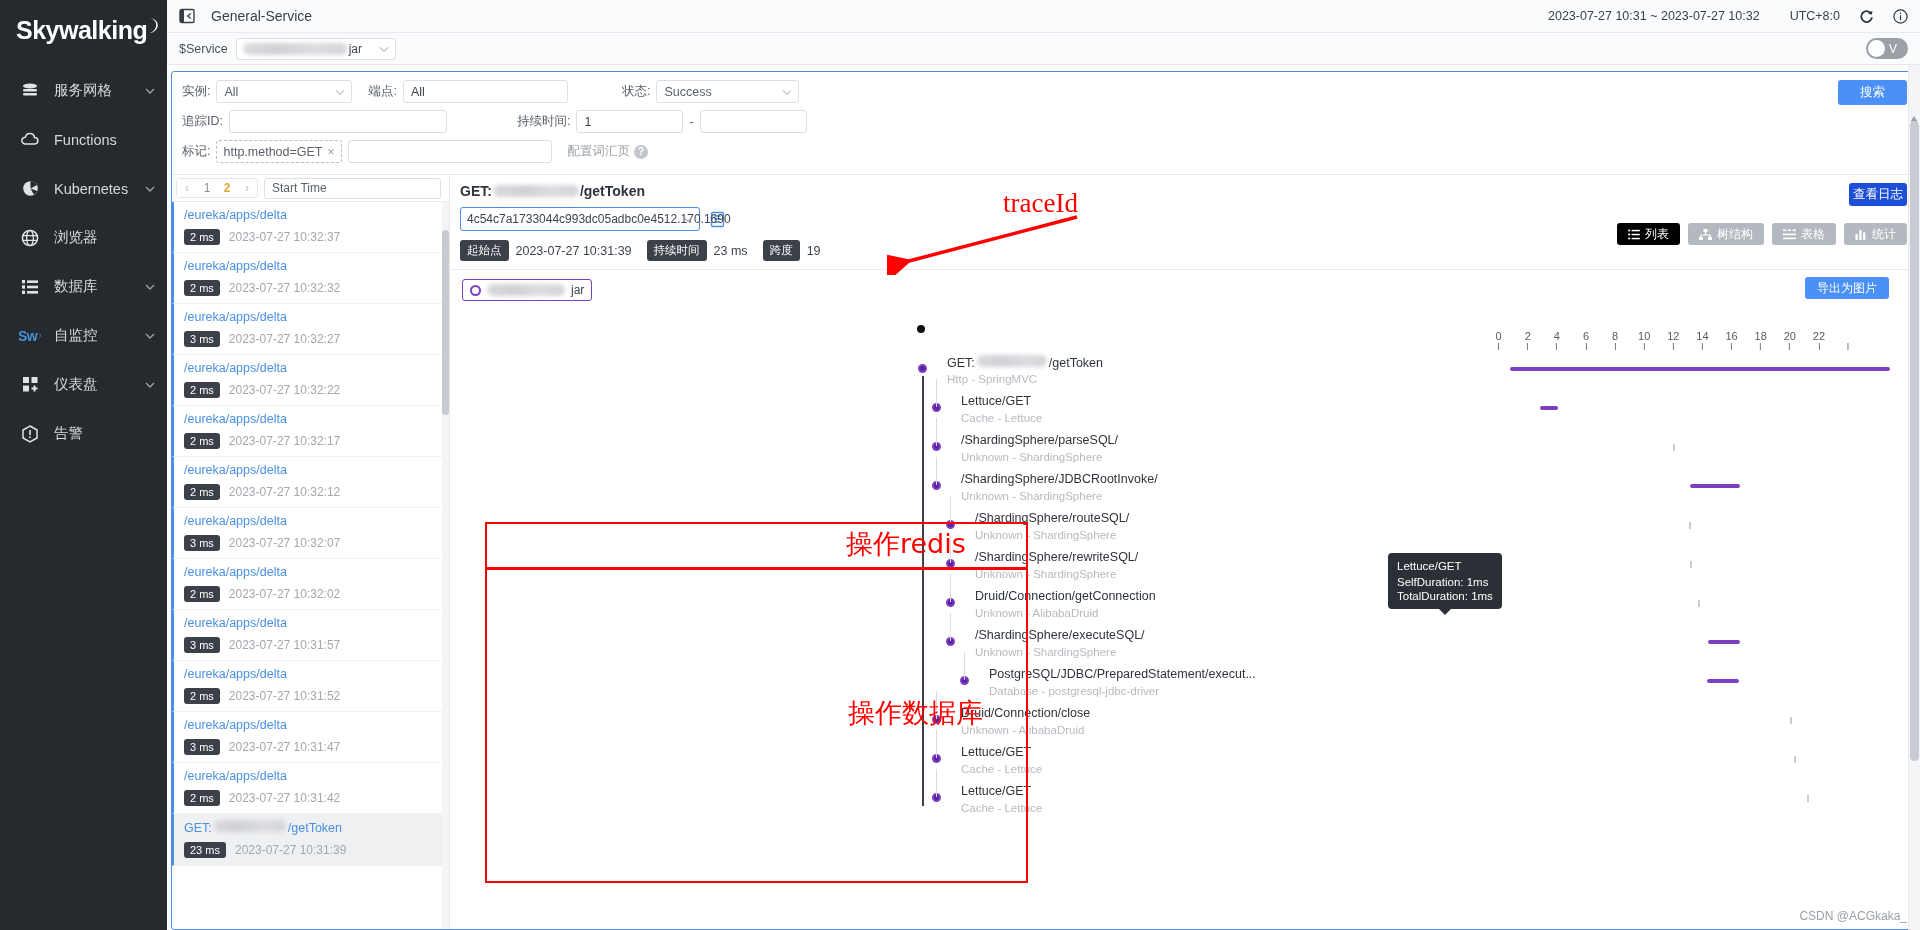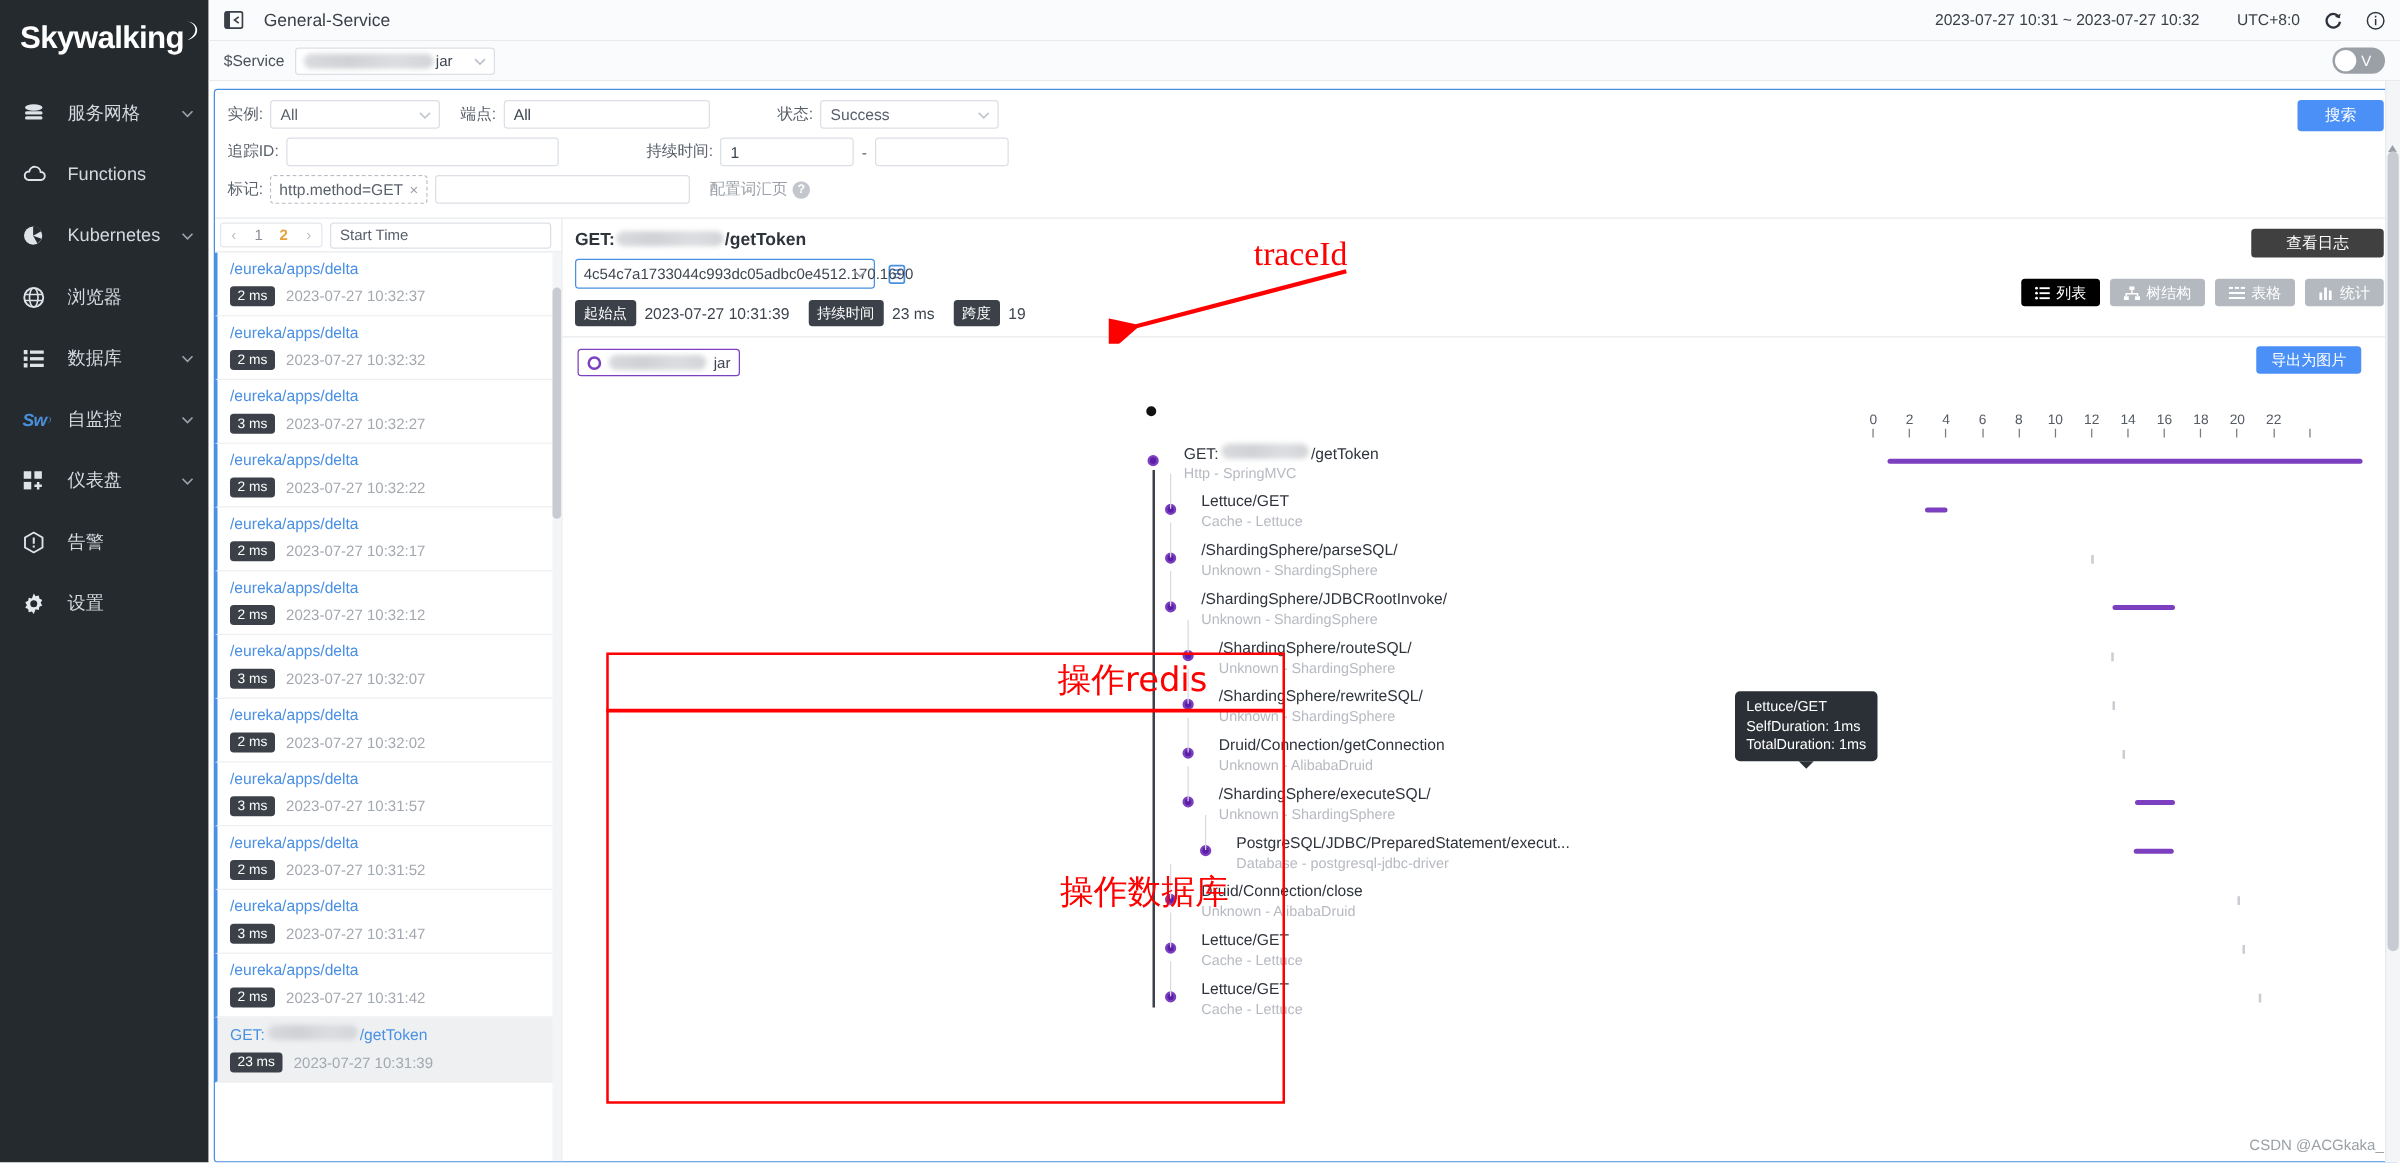--- a/index.html
+++ b/index.html
@@ -18,21 +18,21 @@
   }
   .logo-wrap { height:60px; display:flex; align-items:center; padding-left:16px; }
   .logo-text { color:#fff; font-size:25px; font-weight:700; letter-spacing:-.5px; position:relative; }
   .logo-text .moon { display:inline-block; width:13px; height:17px; position:relative; top:-5px; }
   .logo-text .moon svg { display:block; }
   .nav { margin-top:6px; }
   .nav-item {
     display:flex; align-items:center; height:49px; padding:0 12px 0 18px;
     font-size:14.5px; color:#d5d9de; cursor:pointer; position:relative;
   }
-  .nav-ico { width:24px; flex:0 0 24px; display:flex; align-items:center; justify-content:flex-start; margin-right:12px;font-style:italic; }
+  .nav-ico { width:24px; flex:0 0 24px; display:flex; align-items:center; justify-content:center; margin-right:12px; }
   .nav-ico svg { display:block; }
   .nav-label { flex:1; white-space:nowrap; }
   .chev { width:10px; height:10px; flex:0 0 10px; opacity:.75; }
   .chev svg { display:block; }
   .sw-mini { font-size:14px; font-weight:700; color:#4a90d9; letter-spacing:-.5px; }
 
   
   .main { flex:1; display:flex; flex-direction:column; min-width:0; background:#fff; }
 
   .topbar {
@@ -135,22 +135,22 @@
   .d-idrow { display:flex; align-items:center; gap:9px; margin-top:8px; }
   .trace-id-select {
     width:240px; height:24px; border:1px solid #4a90e2; border-radius:3px; background:#fff;
     display:flex; align-items:center; padding:0 6px; font-size:12px; color:#3d444f; position:relative;
   }
   .copy-ico { width:17px; height:17px; cursor:pointer; }
   .d-statrow { display:flex; align-items:center; gap:7px; margin-top:9px; }
   .stat-tag { background:#3c4149; color:#fff; font-size:11.5px; border-radius:3px; padding:3px 7px; }
   .stat-val { font-size:12.5px; color:#3d444f; margin-right:8px; }
   .log-btn {
-    position:absolute; right:12px; top:8px; background:#404040; color:#fff; border:none; border-radius:3px;
-    height:23px; padding:0 28px; font-size:12.5px; cursor:pointer; font-family:inherit;
+    position:absolute; right:12px; top:8px; background:#1d4ed8; color:#fff; border:none; border-radius:3px;
+    height:23px; padding:0 4px; font-size:12.5px; cursor:pointer; font-family:inherit;
   }
   .viewmodes { position:absolute; right:12px; top:48px; display:flex; gap:8px; }
   .vm {
     height:22px; border-radius:3px; background:#b4b9c0; color:#fff; font-size:12px;
     display:flex; align-items:center; gap:5px; padding:0 11px; cursor:pointer; border:none; font-family:inherit;
   }
   .vm.active { background:#000000; }
   .vm svg { display:block; }
 
   .d-body { flex:1; position:relative; min-height:0; overflow:hidden; border-top:1px solid #e8eaed; margin-top:8px; }
@@ -321,29 +321,20 @@
         <span class="nav-ico">
             <svg width="18" height="18" viewBox="0 0 18 18">
               <path d="M9 1 L16 5 V13 L9 17 L2 13 V5 Z" fill="none" stroke="#dfe3e8" stroke-width="1.5"></path>
               <rect x="8.2" y="5" width="1.6" height="5" fill="#dfe3e8"></rect>
               <rect x="8.2" y="11.4" width="1.6" height="1.7" fill="#dfe3e8"></rect>
             </svg>
           </span>
         <span class="nav-label">告警</span>
       </div>
 
-      <div class="nav-item">
-        <span class="nav-ico">
-            <svg width="18" height="18" viewBox="0 0 18 18">
-              <path d="M9 0.8 l1.5 2.1 2.5-.6 .5 2.5 2.3 1.1 -1.3 2.2 1.3 2.2 -2.3 1.1 -.5 2.5 -2.5-.6 L9 17.2 7.5 15.1 5 15.7 4.5 13.2 2.2 12.1 3.5 9.9 2.2 7.7 4.5 6.6 5 4.1 7.5 4.7 Z" fill="#e6eaef"></path>
-              <circle cx="9" cy="9" r="2.8" fill="#252a2f"></circle>
-            </svg>
-          </span>
-        <span class="nav-label">设置</span>
-      </div>
 
     </nav>
   </aside>
 
   <section class="main">
 
     <div class="topbar">
       <span class="collapse-ico"><svg width="16" height="16" viewBox="0 0 16 16">
             <rect x="1" y="1.5" width="14" height="13" rx="1.5" fill="none" stroke="#3a3f47" stroke-width="1.4"></rect>
             <rect x="1" y="1.5" width="4" height="13" fill="#3a3f47"></rect>

